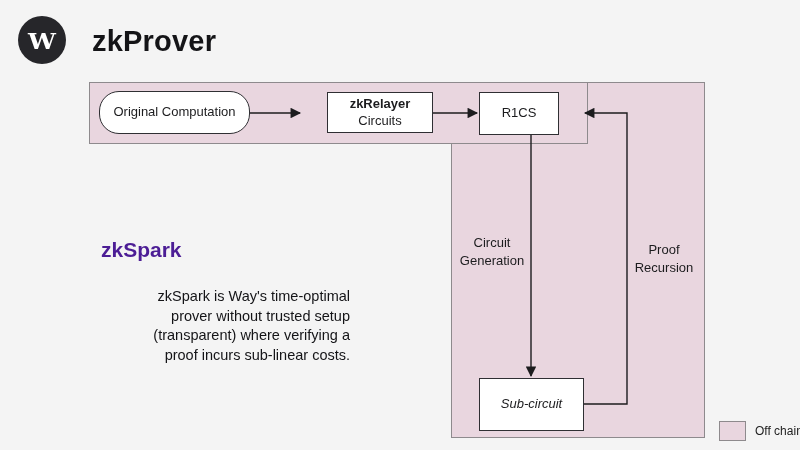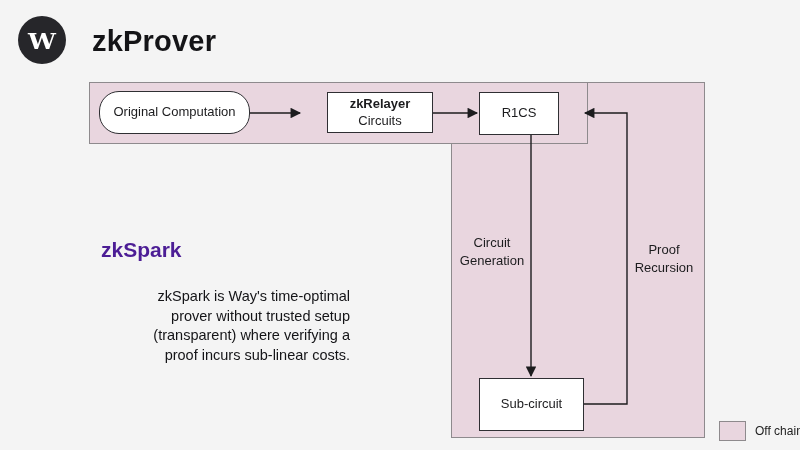--- a/index.html
+++ b/index.html
@@ -50,21 +50,21 @@
     border:1.4px solid #2f2f33;
     box-sizing:border-box;
     display:flex;flex-direction:column;
     align-items:center;justify-content:center;
     font-size:13px;color:#1c1c1e;
     text-align:center;line-height:1.25;
   }
   .node-original{left:99px;top:91px;width:151px;height:43px;border-radius:20px;}
   .node-zkrelayer{left:302px;top:92px;width:106px;height:41px;margin-left:25px;}
   .node-r1cs{left:479px;top:92px;width:80px;height:43px;}
-  .node-subcircuit{left:479px;top:378px;width:105px;height:53px;}
+  .node-subcircuit{left:479px;top:378px;width:105px;height:53px;font-style:italic;}
   .node .bold{font-weight:bold;}
   
   .flow-label{
     position:absolute;
     width:120px;
     text-align:center;
     font-size:13px;line-height:18px;
     color:#1c1c1e;
     white-space:pre-line;
   }

